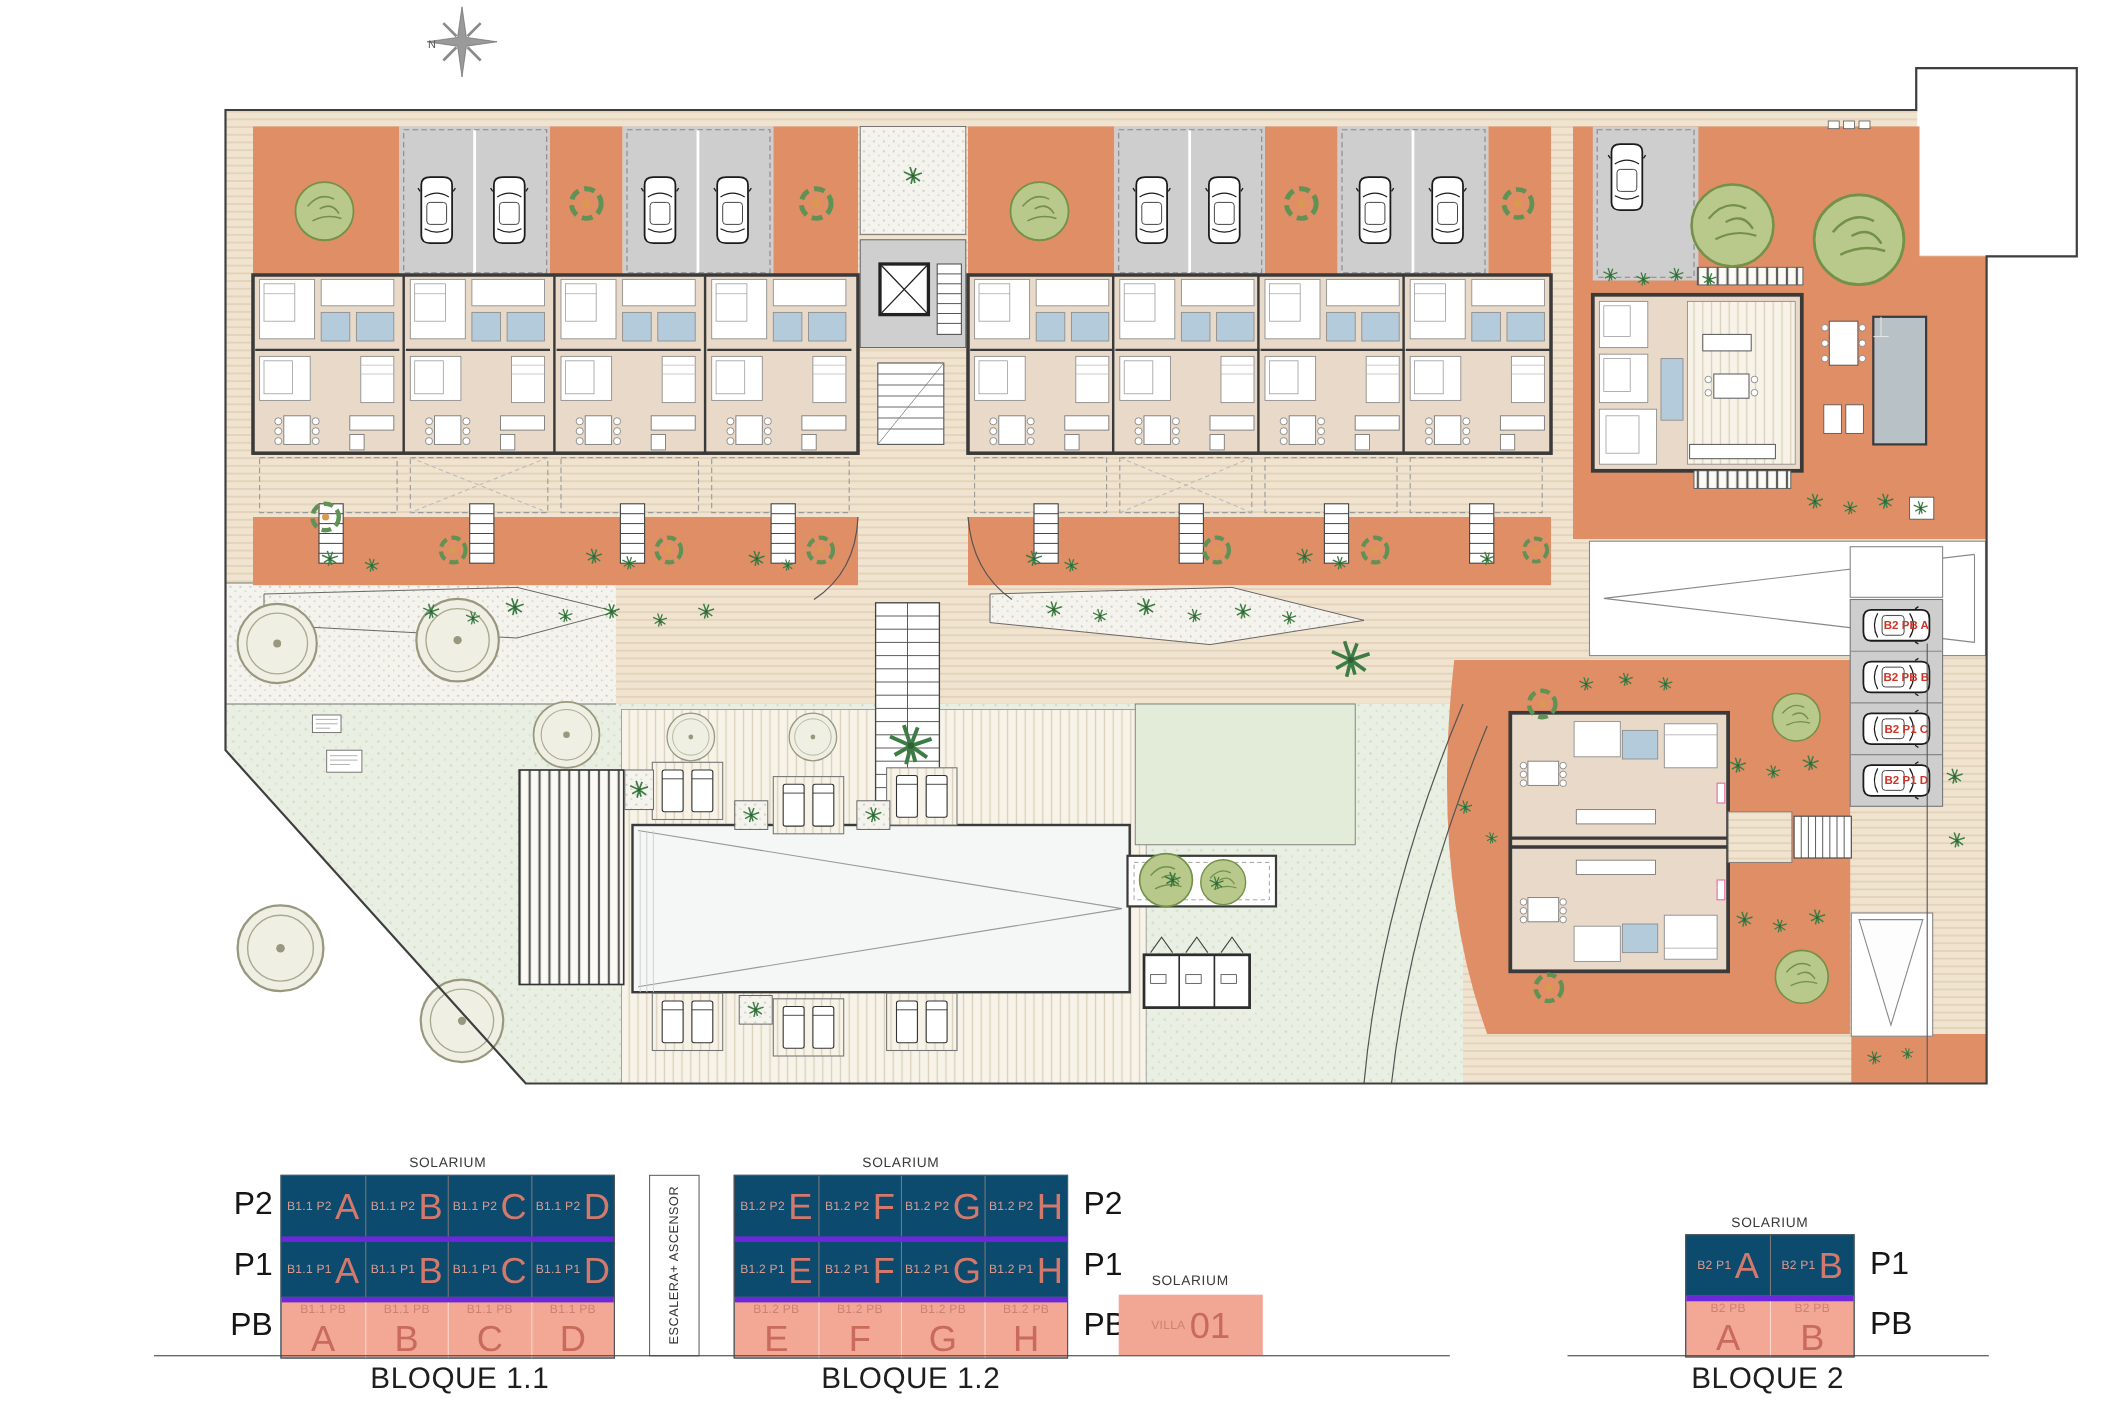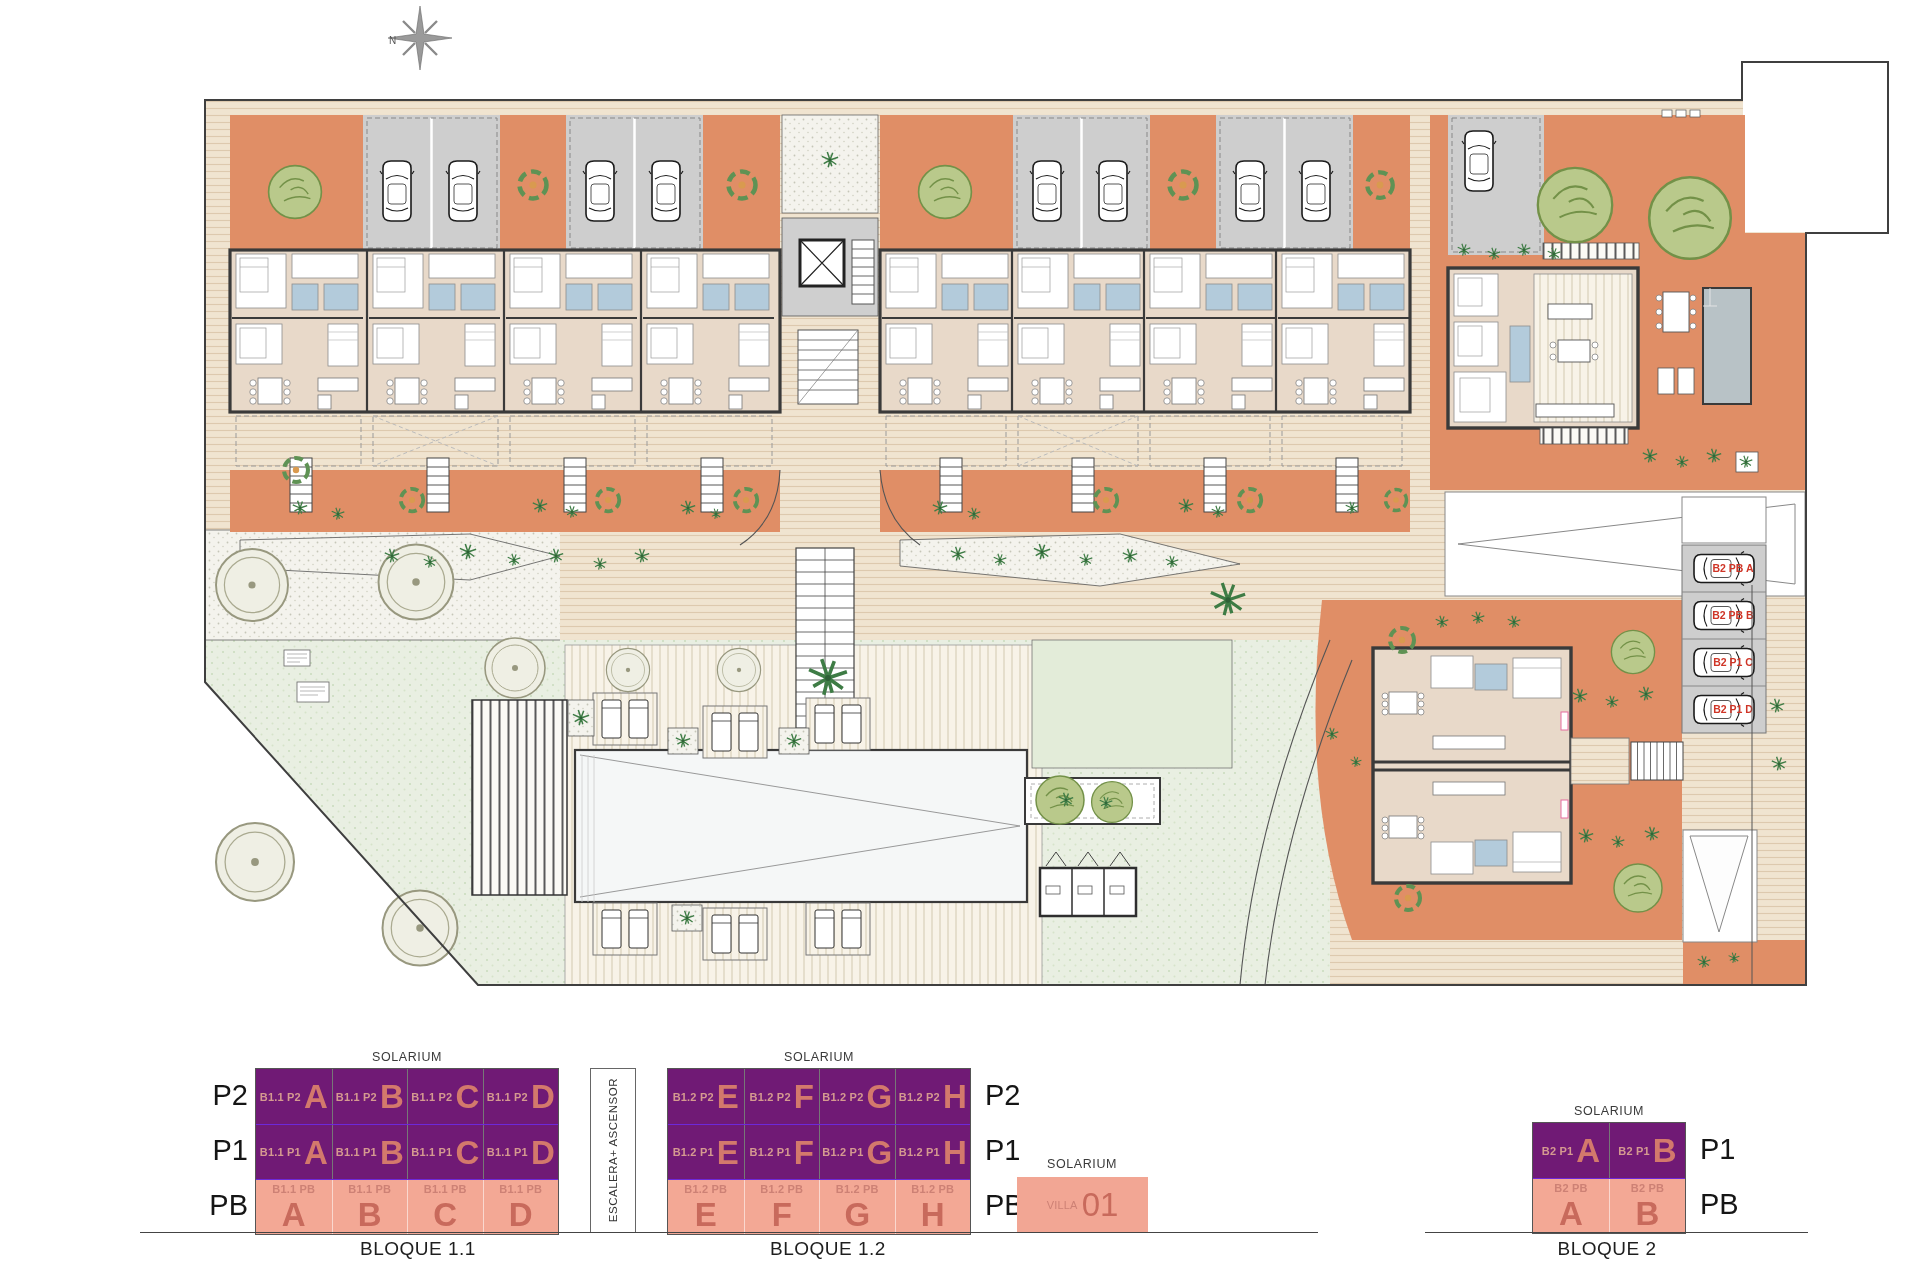--- a/index.html
+++ b/index.html
@@ -11,23 +11,23 @@
   .compass{left:388px;top:6px;width:64px;height:64px;}
   
   .watermark{left:916px;top:598px;width:160px;text-align:center;opacity:.92;}
   .wm-name{font-size:29px;font-weight:700;color:#7d7d7d;line-height:1.05;letter-spacing:1px;}
   .wm-sub{font-size:16px;font-weight:700;color:#f0a14b;letter-spacing:2.5px;margin-top:1px;}
   
   .floor-lab{font-size:29px;color:#151515;height:34px;line-height:34px;}
   .f-right{text-align:left;}
   .f-left{text-align:right;}
   .solarium{font-size:12.5px;color:#3a3a3a;letter-spacing:.6px;text-align:center;}
-  .block-name{font-size:19px;color:#1e1e1e;text-align:center;letter-spacing:.5px;}
-  .grid{border:1.3px solid #555;box-sizing:border-box;background:#701a75;font-weight:bold;}
-  .grow{display:flex;height:55px;border-top:1px solid #6d28d9;box-sizing:border-box;}
+  .block-name{font-size:27px;color:#1e1e1e;text-align:center;letter-spacing:.5px;}
+  .grid{border:1.3px solid #555;box-sizing:border-box;background:#0c4a6e;}
+  .grow{display:flex;height:55px;border-top:5px solid #6d28d9;box-sizing:border-box;}
   .grow:first-child{border-top:none;}
   .cell{width:76px;box-sizing:border-box;border-left:1px solid #777;display:flex;
         align-items:center;justify-content:center;gap:3px;}
   .cell:first-child{border-left:none;}
   .b2c .cell{width:77px;}
   .pfx{font-size:11px;color:#d59a90;letter-spacing:.2px;white-space:nowrap;}
   .ltr{font-size:33px;color:#d3796c;line-height:1;}
   .hl{background:#f3a895;}
   .hl .cell{border-left:1px solid rgba(255,255,255,.55);flex-direction:column;}
   .hl .cell:first-child{border-left:none;}

